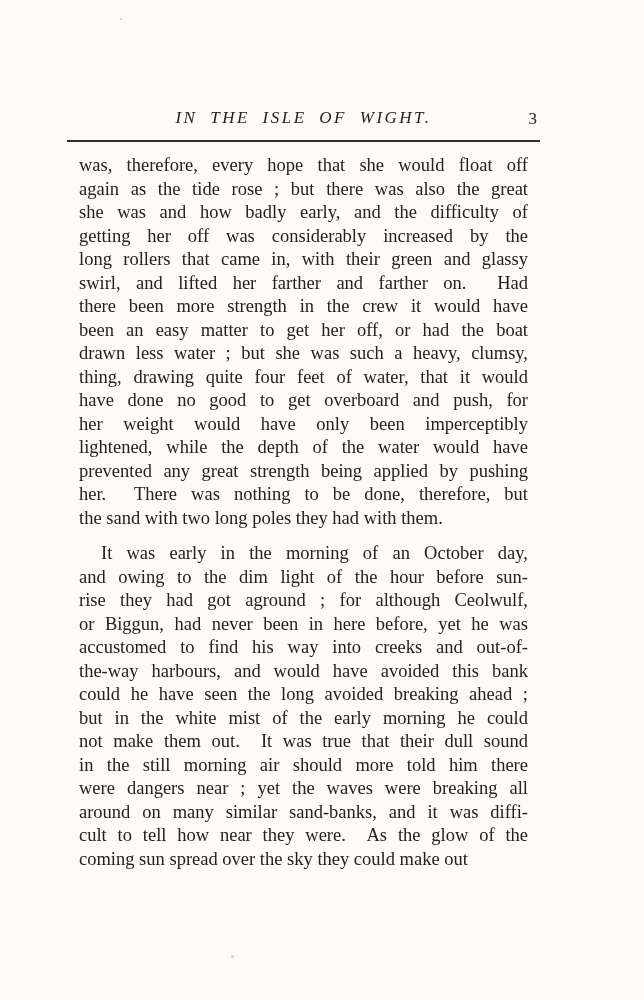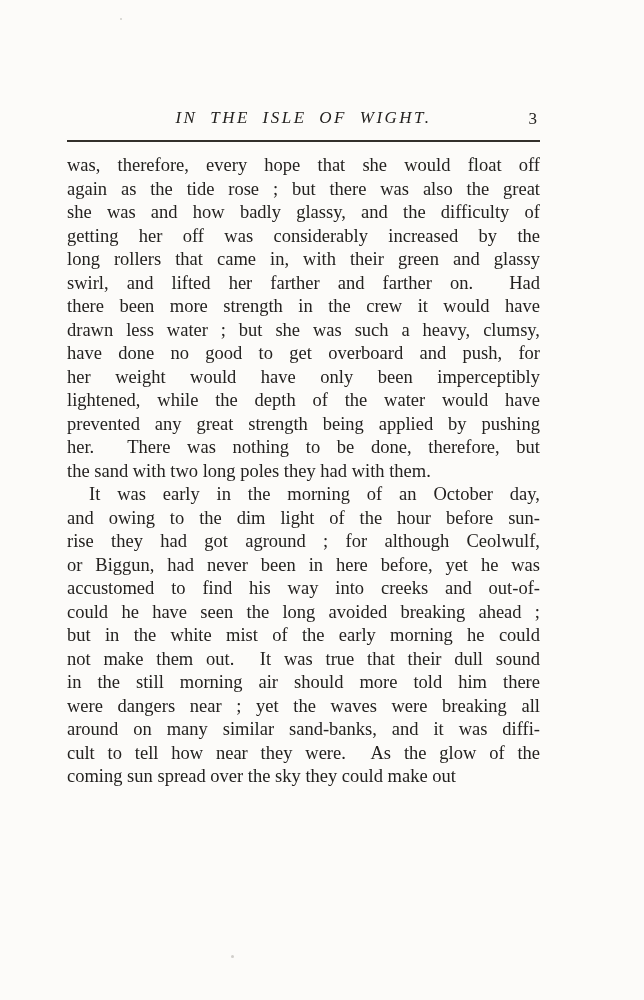--- a/index.html
+++ b/index.html
@@ -40,21 +40,21 @@
     letter-spacing: 0;
   }
   .head-rule {
     border-top: 2px solid #33302b;
     height: 0;
   }
   .body-text {
     margin-top: 12px;
     font-size: 18.5px;
   }
-  .paragraph { margin: 0; }
+  .paragraph { margin: 12px; }
   .text-line {
     height: 23.5px;
     line-height: 23.5px;
     text-align: justify;
     text-align-last: justify;
     white-space: pre-wrap;
     overflow: hidden;
   }
   .text-line.last-line {
     text-align-last: left;
@@ -76,39 +76,42 @@
   <div class="text-column">
     <div class="running-head">
       <span class="running-title">IN THE ISLE OF WIGHT.</span>
       <span class="page-number">3</span>
     </div>
     <div class="head-rule"></div>
     <div class="body-text">
         <div class="paragraph">
           <div class="text-line">was, therefore, every hope that she would float off</div>
           <div class="text-line">again as the tide rose ; but there was also the great</div>
-          <div class="text-line">she was and how badly glassy, and the difficulty of</div>
+          <div class="text-line">she was and how badly early, and the difficulty of</div>
           <div class="text-line">getting her off was considerably increased by the</div>
           <div class="text-line">long rollers that came in, with their green and glassy</div>
           <div class="text-line">swirl, and lifted her farther and farther on.  Had</div>
           <div class="text-line">there been more strength in the crew it would have</div>
+          <div class="text-line">been an easy matter to get her off, or had the boat</div>
           <div class="text-line">drawn less water ; but she was such a heavy, clumsy,</div>
+          <div class="text-line">thing, drawing quite four feet of water, that it would</div>
           <div class="text-line">have done no good to get overboard and push, for</div>
           <div class="text-line">her weight would have only been imperceptibly</div>
           <div class="text-line">lightened, while the depth of the water would have</div>
           <div class="text-line">prevented any great strength being applied by pushing</div>
           <div class="text-line">her.  There was nothing to be done, therefore, but</div>
           <div class="text-line last-line">the sand with two long poles they had with them.</div>
         </div>
         <div class="paragraph">
           <div class="text-line indented">It was early in the morning of an October day,</div>
           <div class="text-line">and owing to the dim light of the hour before sun-</div>
           <div class="text-line">rise they had got aground ; for although Ceolwulf,</div>
           <div class="text-line">or Biggun, had never been in here before, yet he was</div>
           <div class="text-line">accustomed to find his way into creeks and out-of-</div>
+          <div class="text-line">the-way harbours, and would have avoided this bank</div>
           <div class="text-line">could he have seen the long avoided breaking ahead ;</div>
           <div class="text-line">but in the white mist of the early morning he could</div>
           <div class="text-line">not make them out.  It was true that their dull sound</div>
           <div class="text-line">in the still morning air should more told him there</div>
           <div class="text-line">were dangers near ; yet the waves were breaking all</div>
           <div class="text-line">around on many similar sand-banks, and it was diffi-</div>
           <div class="text-line">cult to tell how near they were.  As the glow of the</div>
           <div class="text-line last-line">coming sun spread over the sky they could make out</div>
         </div>
       </div>

